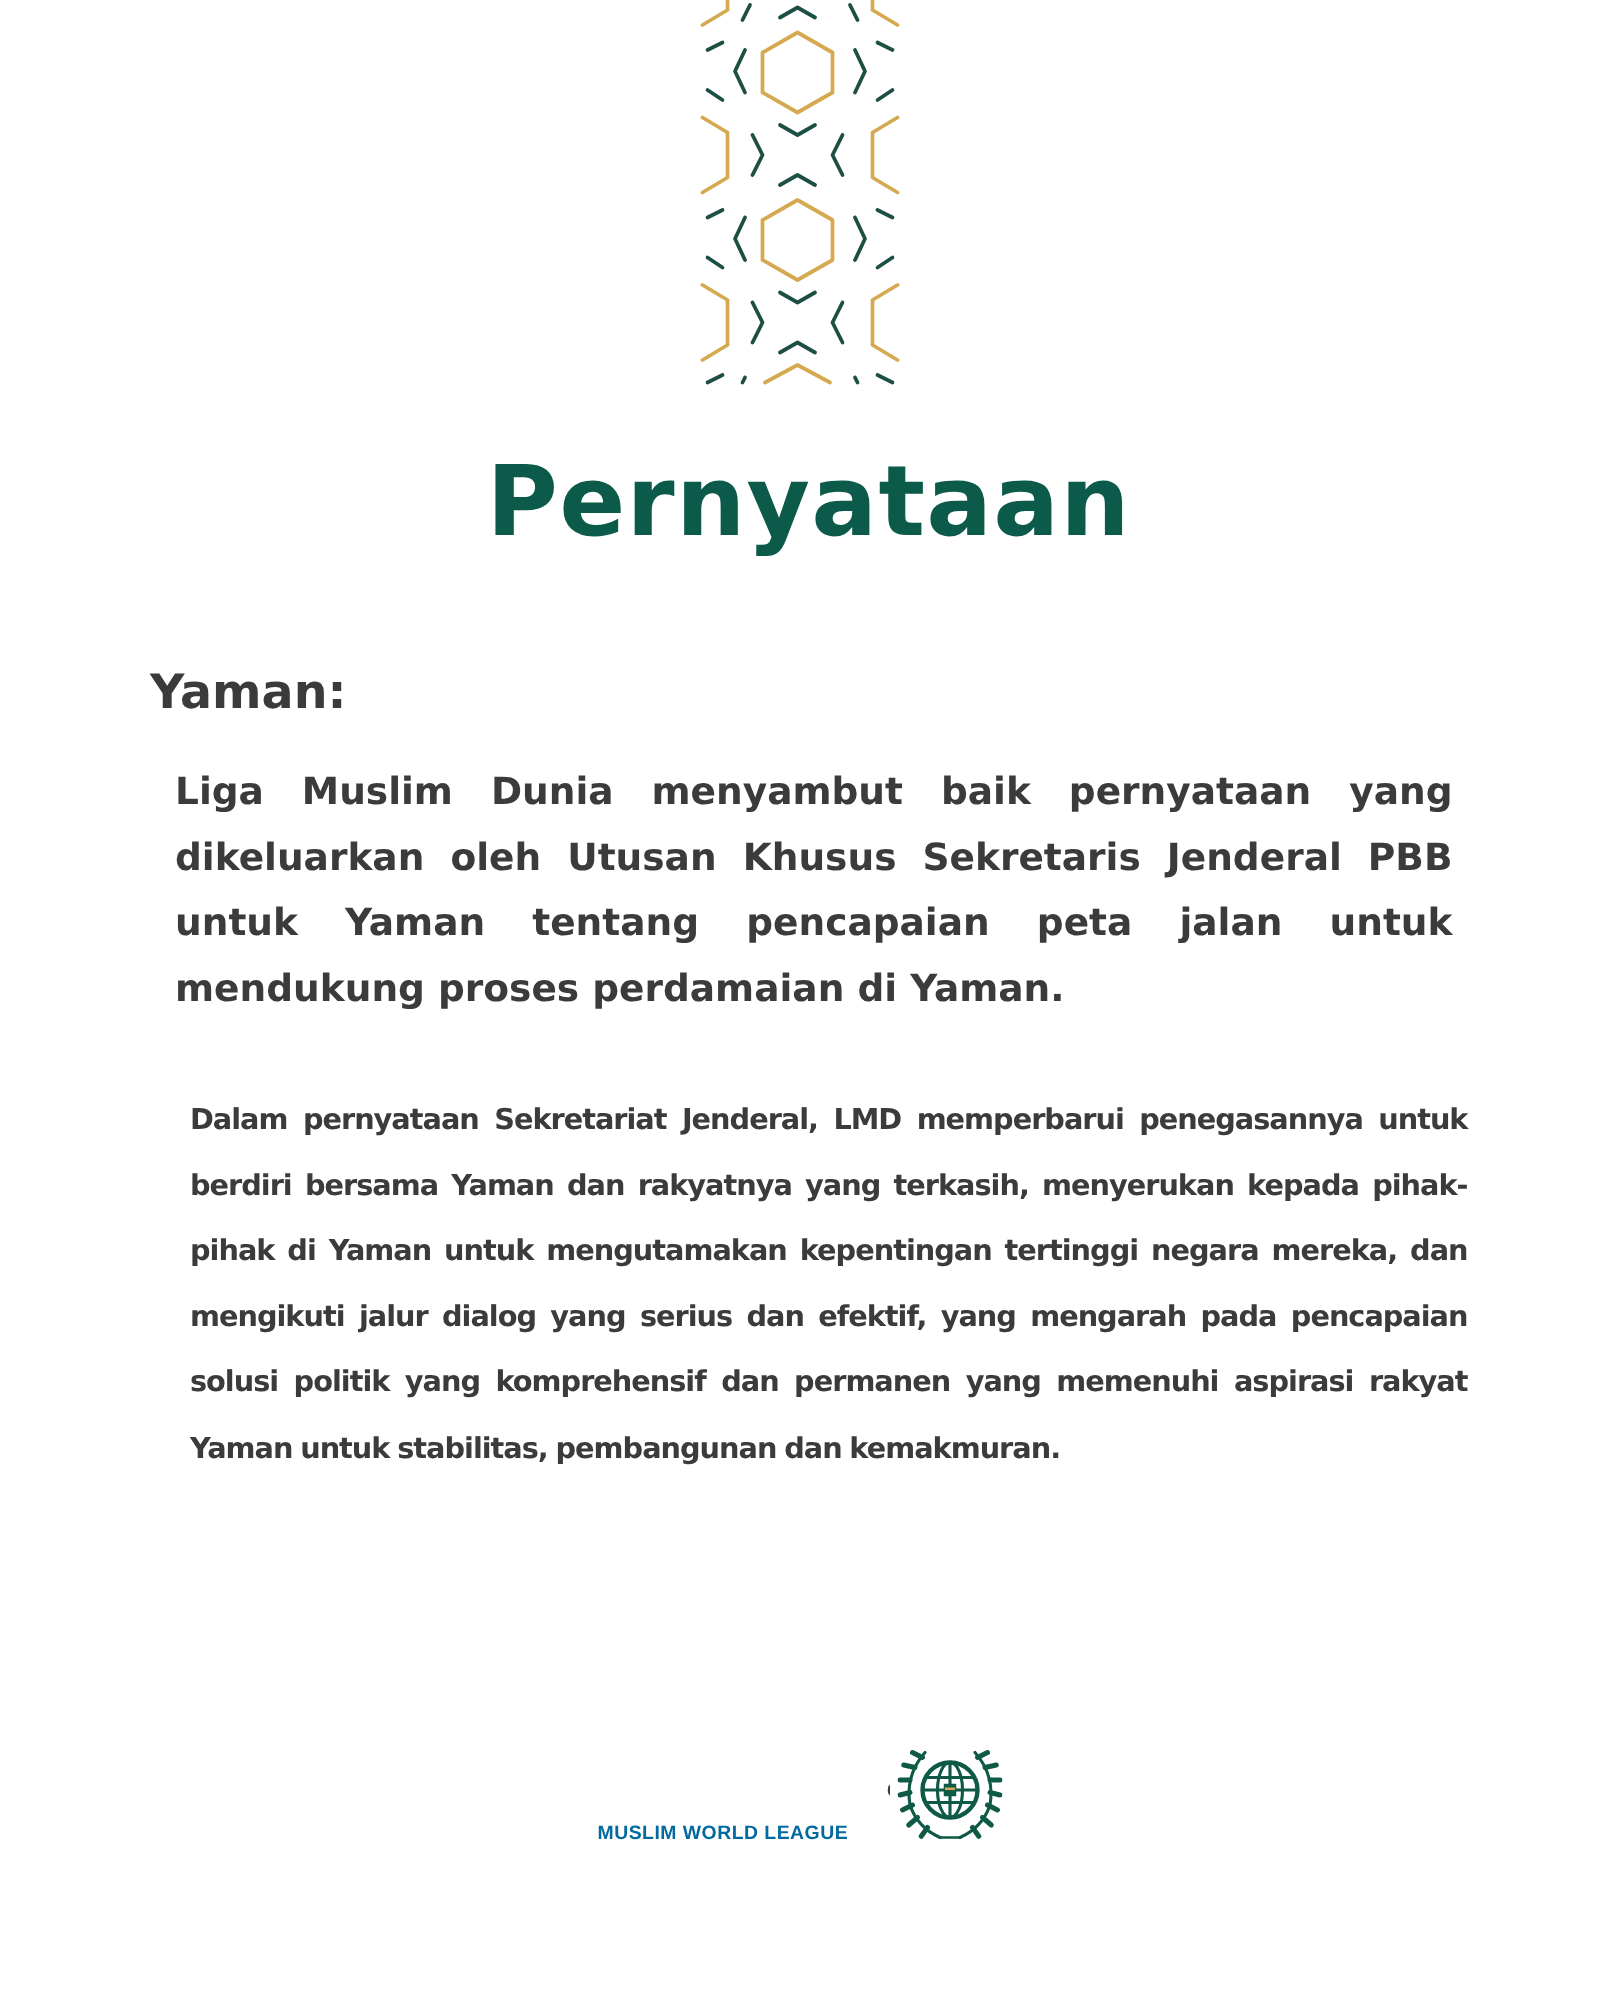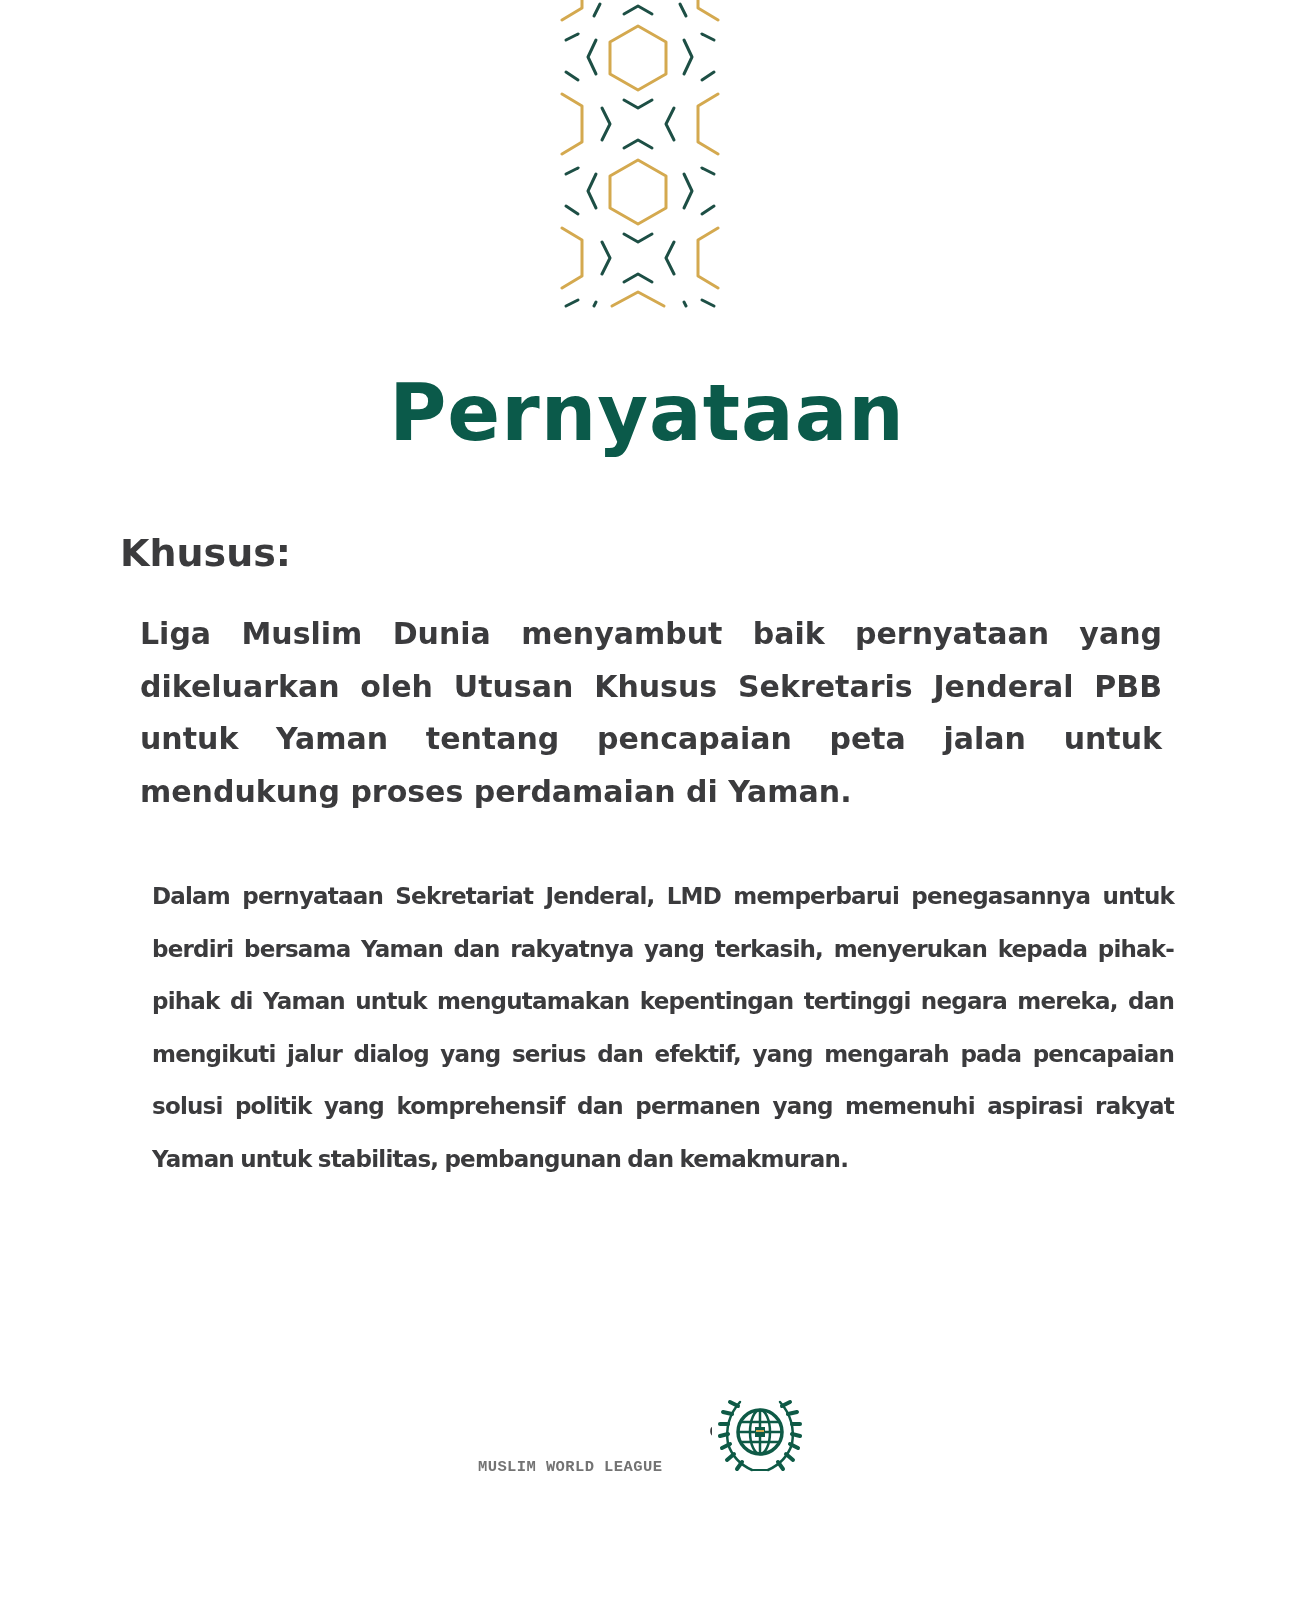--- a/index.html
+++ b/index.html
@@ -1,25 +1,25 @@
 <!DOCTYPE html>
 <html><head>
 <meta charset="utf-8">
 <style>
   html, body { margin: 0; padding: 0; background: #ffffff; }
   body { width: 1294px; height: 1600px; position: relative; overflow: hidden; font-family: "DejaVu Sans", sans-serif; }
   .pattern { position: absolute; left: 560px; top: 0; width: 160px; height: 310px; }
-  .title { position: absolute; left: 0; right: 0; top: 352px; text-align: center; color: #0b5a4a; font-family: "DejaVu Sans", sans-serif; font-weight: bold; font-size: 78px; letter-spacing: 1px; line-height: 100px; margin: 11px; }
+  .title { position: absolute; left: 0; right: 0; top: 352px; text-align: center; color: #0b5a4a; font-family: "DejaVu Sans", sans-serif; font-weight: bold; font-size: 78px; letter-spacing: 1px; line-height: 100px; margin: 0; }
   .dateline { position: absolute; left: 120px; top: 528px; color: #3b3b3d; font-weight: bold; font-size: 38px; line-height: 50px; margin: 0; }
   .para { position: absolute; left: 140px; width: 1022px; color: #3b3b3d; font-weight: bold; text-align: justify; text-align-last: left; margin: 0; }
   .p1 { top: 608px; font-size: 30px; line-height: 52.5px; }
   .p2 { top: 870px; font-size: 23px; line-height: 52.5px; letter-spacing: -0.8px; word-spacing: -1px; margin-left: 12px; }
   .logo { position: absolute; left: 472px; top: 1388px; width: 340px; height: 92px; }
   .logo-arabic { position: absolute; left: 4px; top: 4px; width: 236px; height: 56px; }
-  .logo-text { position: absolute; left: 6px; top: 70px; font-family: Liberation Mono, monospace; font-weight: bold; font-size: 15.5px; letter-spacing: 0.4px; color: #737373; white-space: nowrap; }
+  .logo-text { position: absolute; left: 6px; top: 70px; font-family: Liberation Sans, sans-serif; font-weight: bold; font-size: 15.5px; letter-spacing: 0.4px; color: #0369a1; white-space: nowrap; }
   .logo-emblem { position: absolute; left: 246px; top: 4px; width: 84px; height: 84px; }
 </style>
 </head>
 <body>
 
 <svg class="pattern" viewBox="0 0 160 310" xmlns="http://www.w3.org/2000/svg" fill="none" stroke-linecap="round" stroke-linejoin="round">
   <g stroke="#d4a94f" stroke-width="3">
 
     <polyline points="2,20 22,8 22,0"></polyline>
     <polyline points="158,20 138,8 138,0"></polyline>
@@ -68,21 +68,21 @@
 
     <line x1="6" y1="306" x2="18" y2="300"></line>
     <line x1="154" y1="306" x2="142" y2="300"></line>
     <line x1="34" y1="306" x2="36" y2="302"></line>
     <line x1="126" y1="306" x2="124" y2="302"></line>
   </g>
 </svg>
 
 <h1 class="title">Pernyataan</h1>
 
-<h2 class="dateline">Khusus:</h2>
+<h2 class="dateline">Yaman:</h2>
 
 <p class="para p1">Liga Muslim Dunia menyambut baik pernyataan yang dikeluarkan oleh Utusan Khusus Sekretaris Jenderal PBB untuk Yaman tentang pencapaian peta jalan untuk mendukung proses perdamaian di Yaman.</p>
 
 <p class="para p2">Dalam pernyataan Sekretariat Jenderal, LMD memperbarui penegasannya untuk berdiri bersama Yaman dan rakyatnya yang terkasih, menyerukan kepada pihak-pihak di Yaman untuk mengutamakan kepentingan tertinggi negara mereka, dan mengikuti jalur dialog yang serius dan efektif, yang mengarah pada pencapaian solusi politik yang komprehensif dan permanen yang memenuhi aspirasi rakyat Yaman untuk stabilitas, pembangunan dan kemakmuran.</p>
 
 <div class="logo">
   <svg class="logo-arabic" viewBox="0 0 236 56" xmlns="http://www.w3.org/2000/svg">
     <text x="232" y="42" text-anchor="end" direction="rtl" font-family="DejaVu Sans, sans-serif" font-size="34" fill="#3a3a3c">رابطة العالم الإسلامي</text>
   </svg>
   <div class="logo-text">MUSLIM WORLD LEAGUE</div>

